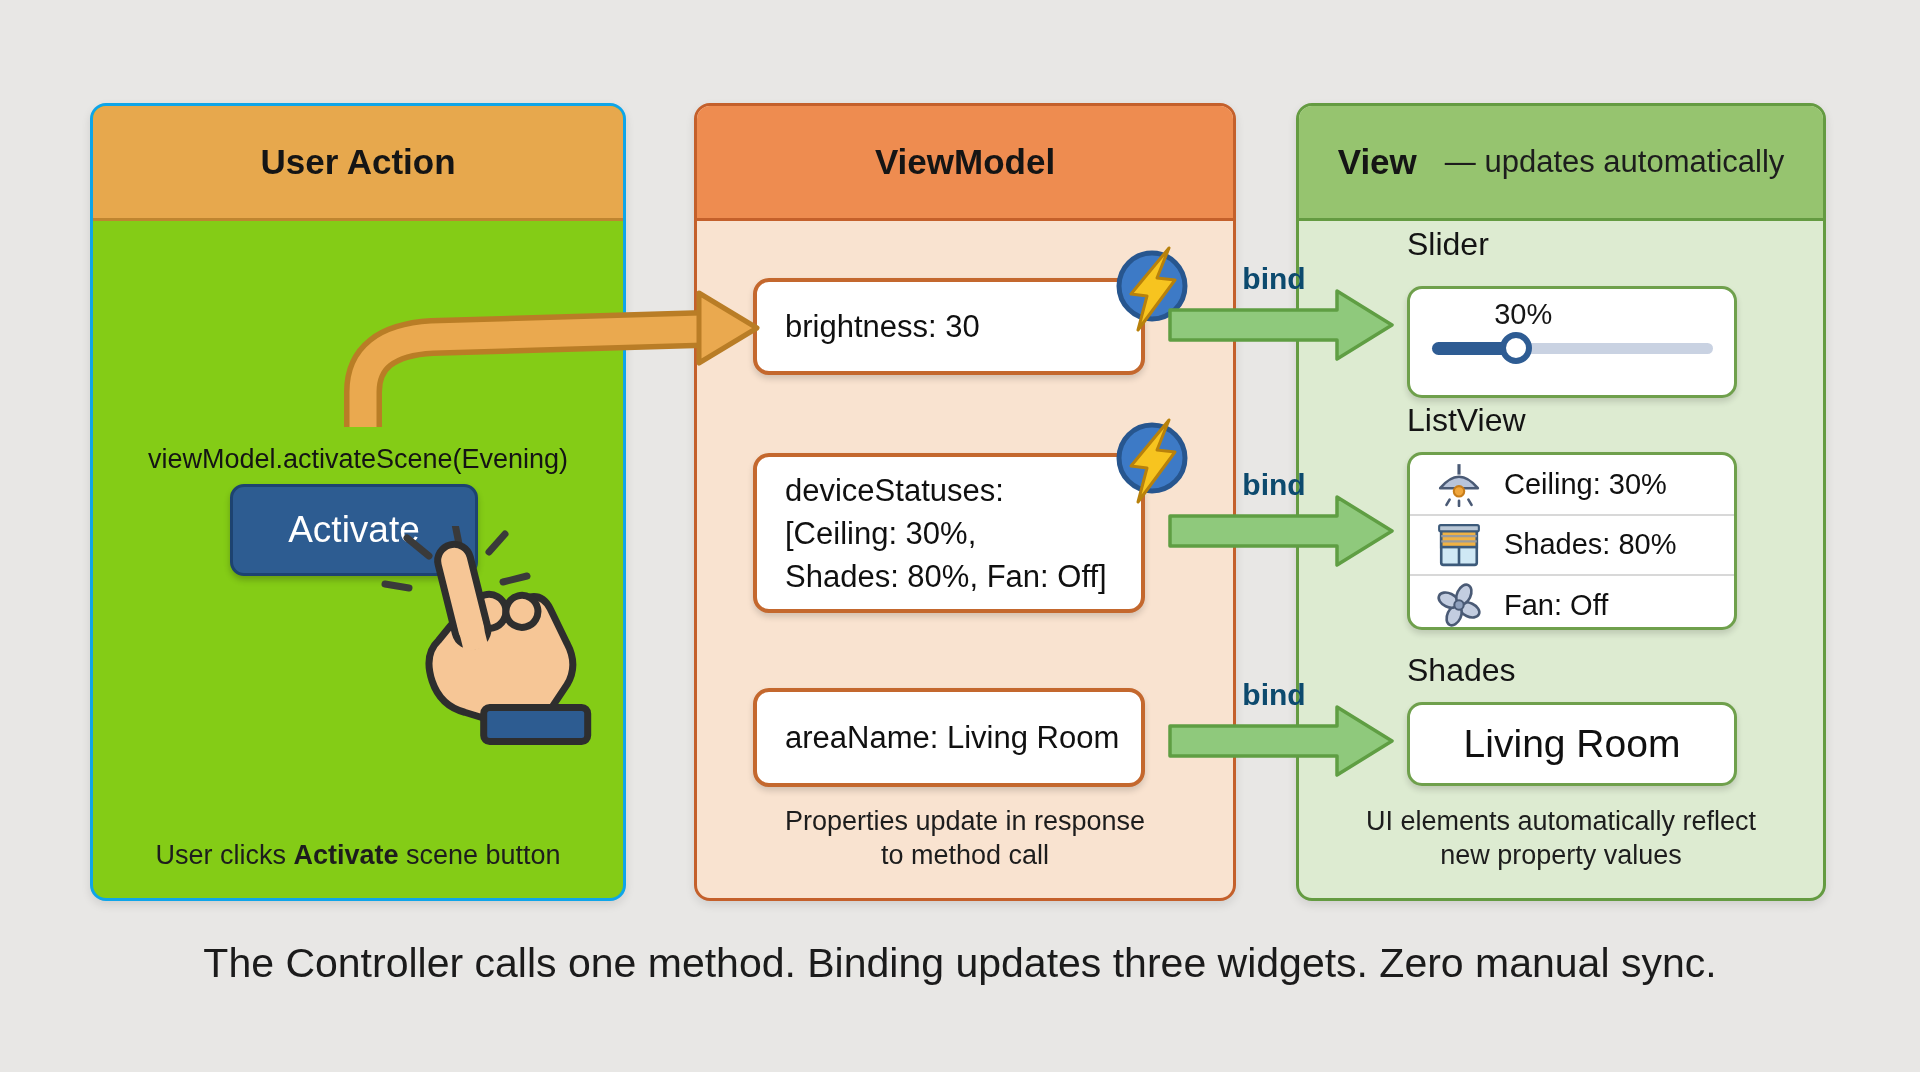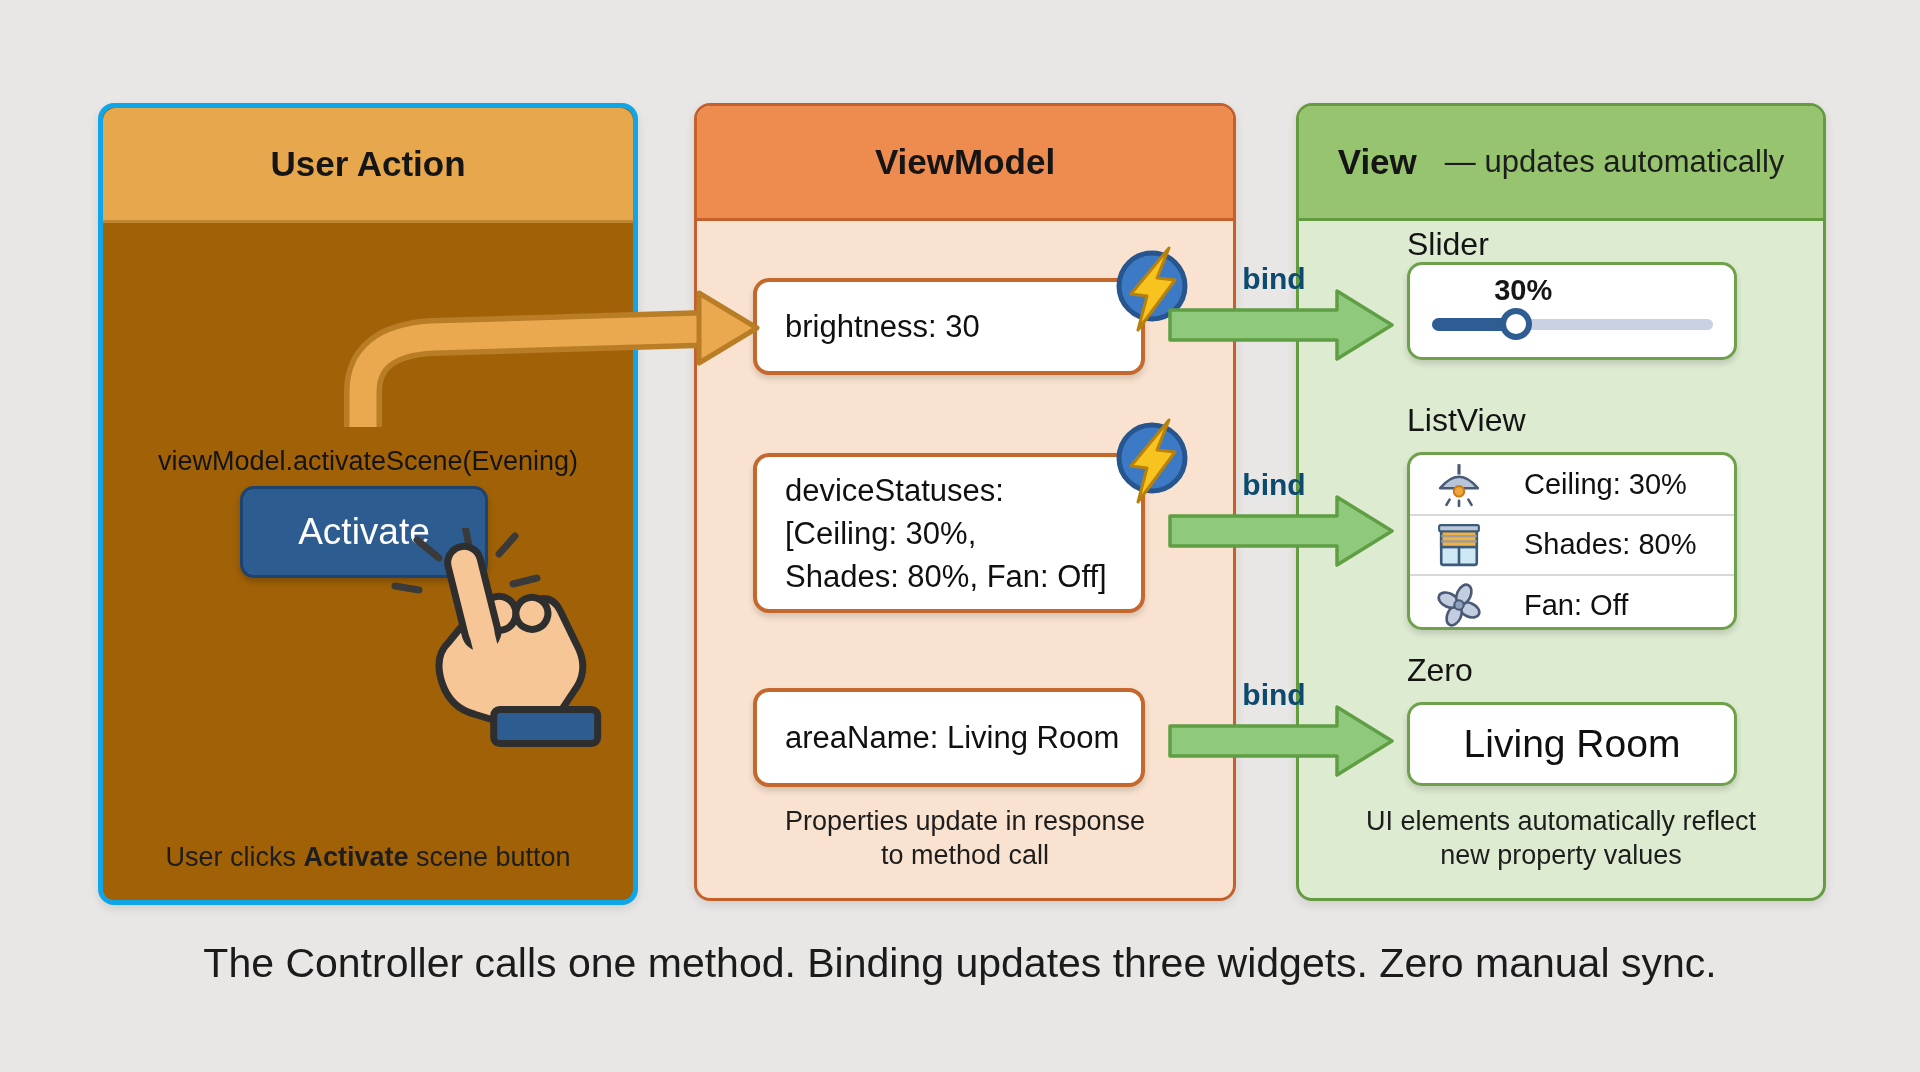--- a/index.html
+++ b/index.html
@@ -10,21 +10,21 @@
     color:#1c1c1c;
   }
   .panel{position:absolute;top:103px;height:792px;border-radius:16px;
     box-shadow:0 4px 10px rgba(0,0,0,.10);}
   .panel .hdr{position:absolute;left:0;right:0;top:0;height:112px;
     border-radius:13px 13px 0 0;display:flex;align-items:center;justify-content:center;}
   .panel .hdr .t{font-size:35px;font-weight:bold;color:#151515;}
   .panel .hdr .t2{font-size:31px;font-weight:normal;color:#1d1d1d;margin-left:28px;}
 
   
-  #p1{left:98px;width:530px;background:#a16207;border:5px solid #0ea5e9;}
+  #p1{left:90px;width:530px;background:#84cc16;border:3px solid #0ea5e9;}
   #p1 .hdr{background:#e7a84d;border-bottom:3px solid #bf8530;}
   
   #p2{left:694px;width:536px;background:#f9e3d0;border:3px solid #c4602b;}
   #p2 .hdr{background:#ee8c50;border-bottom:3px solid #c4602b;}
   
   #p3{left:1296px;width:524px;background:#ddebd1;border:3px solid #649b41;}
   #p3 .hdr{background:#96c46f;border-bottom:3px solid #649b41;}
 
   .caption{position:absolute;left:0;right:0;bottom:26px;text-align:center;
     font-size:27px;line-height:34px;color:#1d1d1d;}
@@ -51,29 +51,29 @@
   #vmb3{top:582px;height:99px;}
   .bolt{position:absolute;width:82px;height:86px;z-index:4;}
   #bolt1{left:414px;top:140px;}
   #bolt2{left:414px;top:312px;}
 
   
   .wlabel{position:absolute;left:108px;font-size:32px;color:#141414;}
   .wcard{position:absolute;left:108px;width:330px;background:#fff;
     border:3.5px solid #6fa04c;border-radius:15px;box-sizing:border-box;
     box-shadow:0 4px 6px rgba(0,0,0,.14);}
-  #slider-card{top:156px;height:98px;font-weight:bold;}
+  #slider-card{top:180px;height:112px;}
   .slider-value{position:absolute;top:9px;width:80px;text-align:center;font-size:29px;color:#161616;}
   .slider-track{position:absolute;left:22px;right:21px;top:54px;height:11px;
     background:#c9d2e2;border-radius:6px;}
   .slider-fill{position:absolute;left:0;top:-1px;height:13px;background:#2e5c93;border-radius:7px;}
   .slider-thumb{position:absolute;top:-11px;width:32px;height:32px;box-sizing:border-box;
     background:#fff;border:6px solid #2e5c93;border-radius:50%;}
   #list-card{top:346px;height:178px;padding:0;}
-  .lrow{height:58.5px;display:flex;align-items:center;padding-left:26px;gap:42px;
+  .lrow{height:58.5px;display:flex;align-items:center;padding-left:26px;gap:22px;
     font-size:29px;color:#101010;}
   .lrow + .lrow{border-top:2px solid #d8d8d8;}
   .lrow svg{flex:0 0 auto;}
   #label-card{top:596px;height:84px;display:flex;align-items:center;justify-content:center;
     font-size:39px;color:#101010;}
   #lbl-slider{top:120px;}
   #lbl-list{top:296px;}
   #lbl-label{top:546px;}
 
   
@@ -213,21 +213,21 @@
           <g transform="rotate(295 22 22)">
               <ellipse cx="33" cy="22" rx="10" ry="6.5"></ellipse>
             </g>
         </g>
         <circle cx="22" cy="22" r="4.5" fill="#8fa0bd" stroke="#4a5a75" stroke-width="2"></circle>
       </svg>
       <span>Fan: Off</span>
     </div>
   </div>
 
-  <div class="wlabel" id="lbl-label">Zero</div>
+  <div class="wlabel" id="lbl-label">Shades</div>
   <div class="wcard" id="label-card">
     <span>Living Room</span>
   </div>
 
   <div class="caption">
     <div>UI elements automatically reflect</div>
     <div>new property values</div>
   </div>
 </div>
 

